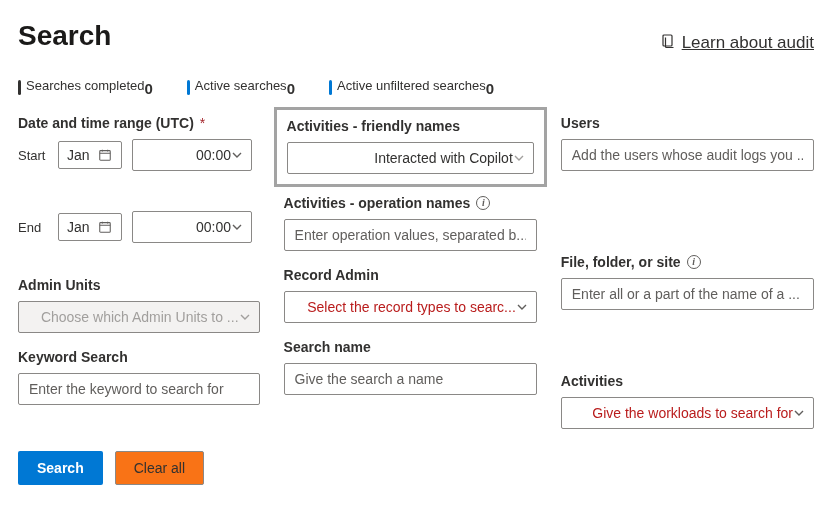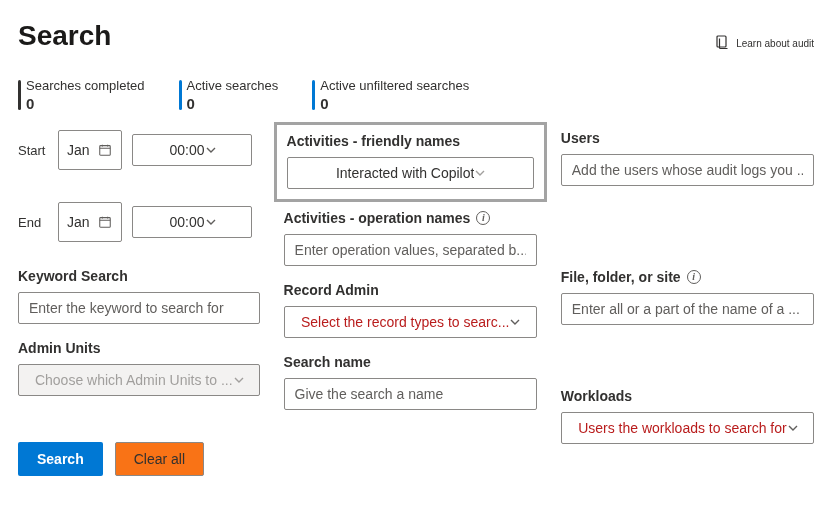--- a/index.html
+++ b/index.html
@@ -6,46 +6,46 @@
   html, body { margin:0; padding:0; }
   body {
     font-family: "Segoe UI", -apple-system, BlinkMacSystemFont, Arial, sans-serif;
     font-size: 14px;
     color: #323130;
     padding: 16px 18px;
     width: 832px;
   }
   .header-row { display:flex; justify-content:space-between; align-items:center; }
   h1.page-title { font-size: 28px; font-weight:600; margin: 4px 0 18px 0; color:#1b1a19; }
-  .learn { display:flex; align-items:center; gap:6px; color:#323130; font-size:10px; cursor:pointer; }
+  .learn { display:flex; align-items:center; gap:6px; color:#323130; font-size:17px; cursor:pointer;text-decoration:underline; }
   .learn svg { width:16px; height:16px; }
 
   .counters { display:flex; gap:34px; margin: 8px 0 18px 0; }
-  .counter { display:flex; flex-direction:column; padding-left:8px; position:relative; }
+  .counter { display:flex; flex-direction:row; padding-left:8px; position:relative; }
   .counter::before { content:""; position:absolute; left:0; top:2px; bottom:2px; width:3px; background:#323130; border-radius:2px; }
   .counter.blue::before { background:#0078d4; }
   .counter .label { font-size:13px; color:#323130; }
   .counter .value { font-size:15px; font-weight:600; margin-top:2px; }
 
   .cols { display:flex; gap:24px; align-items:flex-start; }
   .col { display:flex; flex-direction:column; }
   .col1 { width:248px; }
   .col2 { width:260px; }
   .col3 { width:260px;gap:47px; }
 
   .group-label { font-size:14px; font-weight:600; margin: 0 0 8px 0; display:flex; align-items:center; gap:6px; }
   .req { color:#a4262c; font-weight:400; }
 
-  .row { display:flex; align-items:center; gap:10px; margin-bottom:10px; }
+  .row { display:flex; align-items:center; gap:10px; margin-bottom:18px; }
   .small-label { font-size:13px; width:30px; }
 
-  .calfield { display:flex; align-items:center; gap:8px; border:1px solid #8a8886; border-radius:2px; height:40px; padding: 0 8px; width:64px; background:#fff; }
+  .calfield { display:flex; align-items:center; gap:8px; border:1px solid #8a8886; border-radius:2px; height:28px; padding: 0 8px; width:64px; background:#fff; }
   .calfield span { font-size:14px; }
 
-  .select { display:flex; align-items:center; justify-content:center; border:1px solid #8a8886; border-radius:2px; height:32px; padding: 0 8px 0 10px; width:120px; background:#fff; cursor:pointer; }
+  .select { display:flex; align-items:center; justify-content:flex-end; border:1px solid #8a8886; border-radius:2px; height:32px; padding: 0 8px 0 10px; width:120px; background:#fff; cursor:pointer; }
   .select.full { width:100%; }
   .select .text { font-size:14px; color:#323130; white-space:nowrap; overflow:hidden; text-overflow:ellipsis; }
   .select .placeholder { color:#b91c1c; }
   .select.disabled { background:#f3f2f1; color:#a19f9d; cursor:default; }
   .select.disabled .text { color:#a19f9d; }
 
   input.text-input {
     border:1px solid #8a8886; border-radius:2px; height:32px; padding:0 10px; font-size:14px; width:100%;
     font-family:inherit; outline:none; color:#323130;
   }
@@ -94,20 +94,24 @@
   <div class="counter blue">
     <span class="label">Active unfiltered searches</span>
     <span class="value">0</span>
   </div>
 </div>
 
 <div class="cols">
 
   <div class="col col1">
     <div class="section">
+      <div class="group-label">
+        <span>Date and time range (UTC)</span>
+        <span class="req">*</span>
+      </div>
       <div class="row">
         <span class="small-label">Start</span>
         <div class="calfield">
           <span>Jan</span>
           <span class="cal-icon">
             <svg viewBox="0 0 16 16" fill="none" stroke="#605e5c" stroke-width="1.2">
                 <rect x="2" y="3" width="12" height="11" rx="1"></rect>
                 <path d="M2 6h12M5 2v2M11 2v2"></path>
               </svg>
           </span>
@@ -138,34 +142,34 @@
           <span class="chev">
               <svg viewBox="0 0 12 12">
                 <path d="M2 4l4 4 4-4" stroke="#605e5c" stroke-width="1.4" fill="none"></path>
               </svg>
             </span>
         </div>
       </div>
     </div>
 
     <div class="section">
-      <div class="group-label">Keyword Search</div>
-      <input class="text-input" placeholder="Enter the keyword to search for" style="">
-    </div>
-
-    <div class="section">
       <div class="group-label">Admin Units</div>
       <div class="select full disabled">
         <span class="text">Choose which Admin Units to ...</span>
         <span class="chev">
             <svg viewBox="0 0 12 12">
               <path d="M2 4l4 4 4-4" stroke="#a19f9d" stroke-width="1.4" fill="none"></path>
             </svg>
           </span>
       </div>
+    </div>
+
+    <div class="section">
+      <div class="group-label">Keyword Search</div>
+      <input class="text-input" placeholder="Enter the keyword to search for" style="">
     </div>
 
     <div class="btn-row">
       <button class="btn primary">Search</button>
       <button class="btn secondary">Clear all</button>
     </div>
   </div>
 
   <div class="col col2">
     <div class="hilite">
@@ -214,23 +218,23 @@
 
     <div class="section" style="margin-top:20px">
       <div class="group-label">
         <span>File, folder, or site</span>
         <span class="info-icon">i</span>
       </div>
       <input class="text-input" placeholder="Enter all or a part of the name of a ..." style="">
     </div>
 
     <div class="section">
-      <div class="group-label">Workloads</div>
+      <div class="group-label">Activities</div>
       <div class="select full">
-        <span class="text placeholder">Users the workloads to search for</span>
+        <span class="text placeholder">Give the workloads to search for</span>
         <span class="chev">
             <svg viewBox="0 0 12 12">
               <path d="M2 4l4 4 4-4" stroke="#605e5c" stroke-width="1.4" fill="none"></path>
             </svg>
           </span>
       </div>
     </div>
   </div>
 </div>
 

